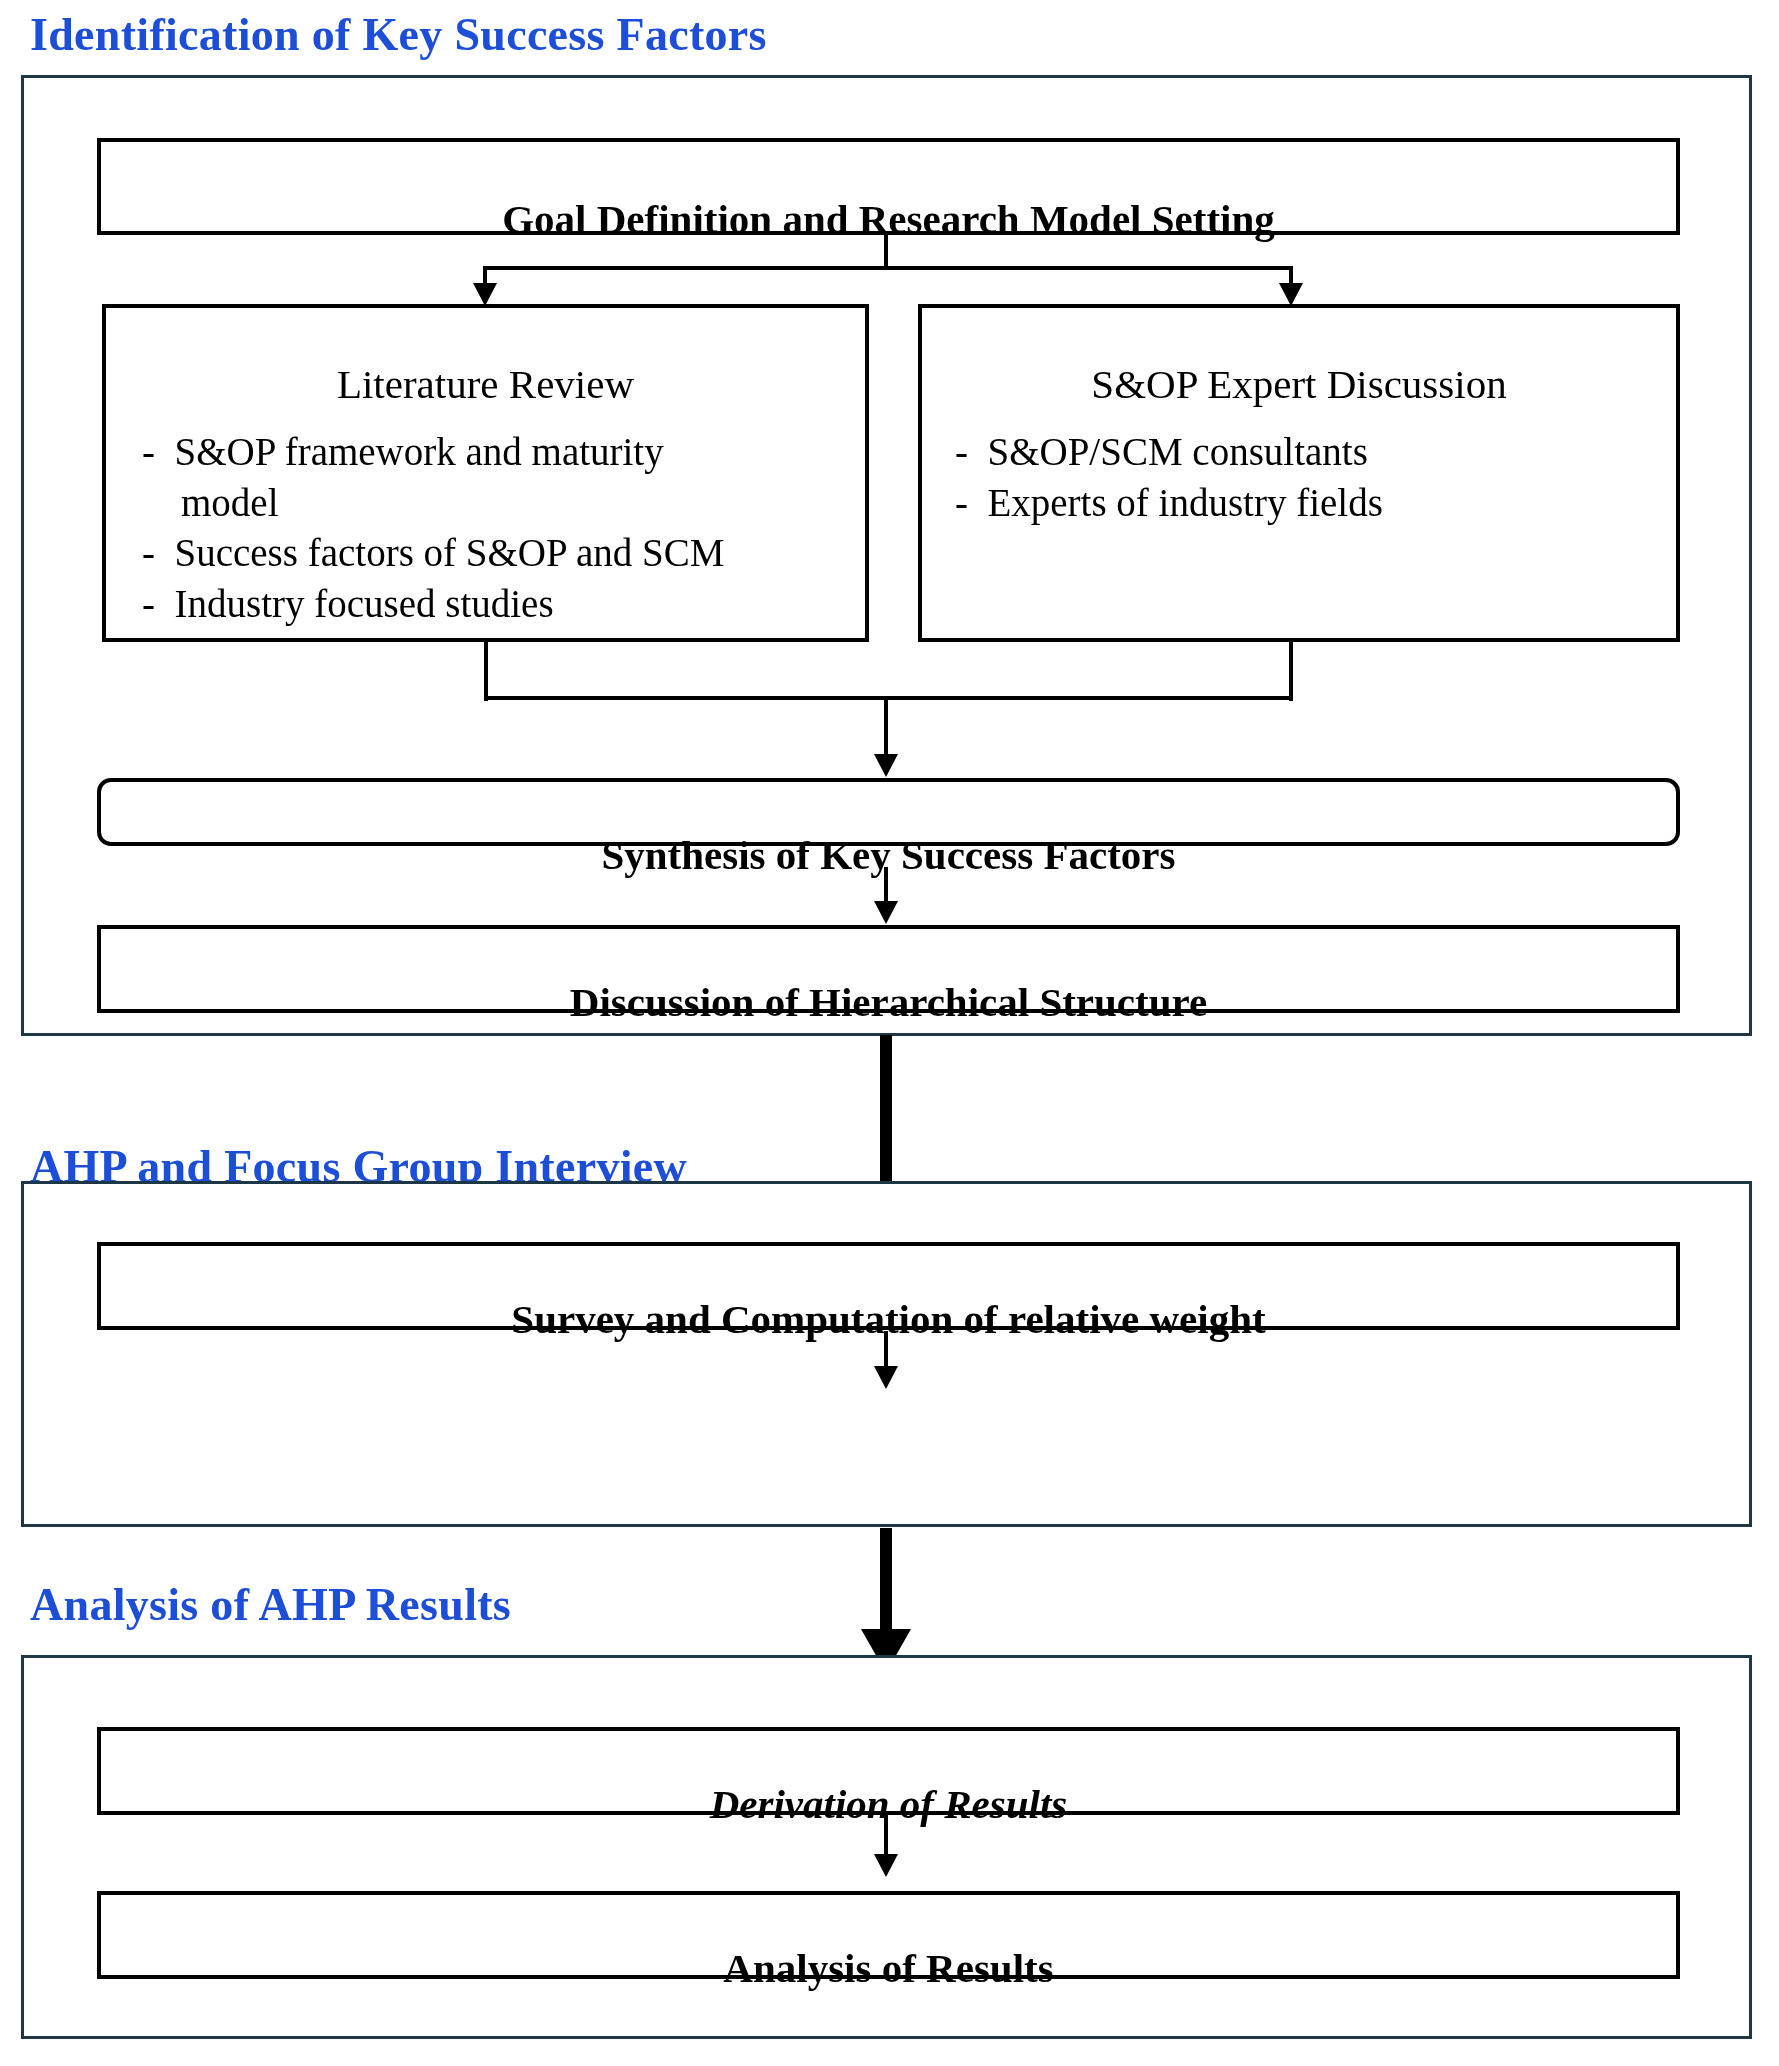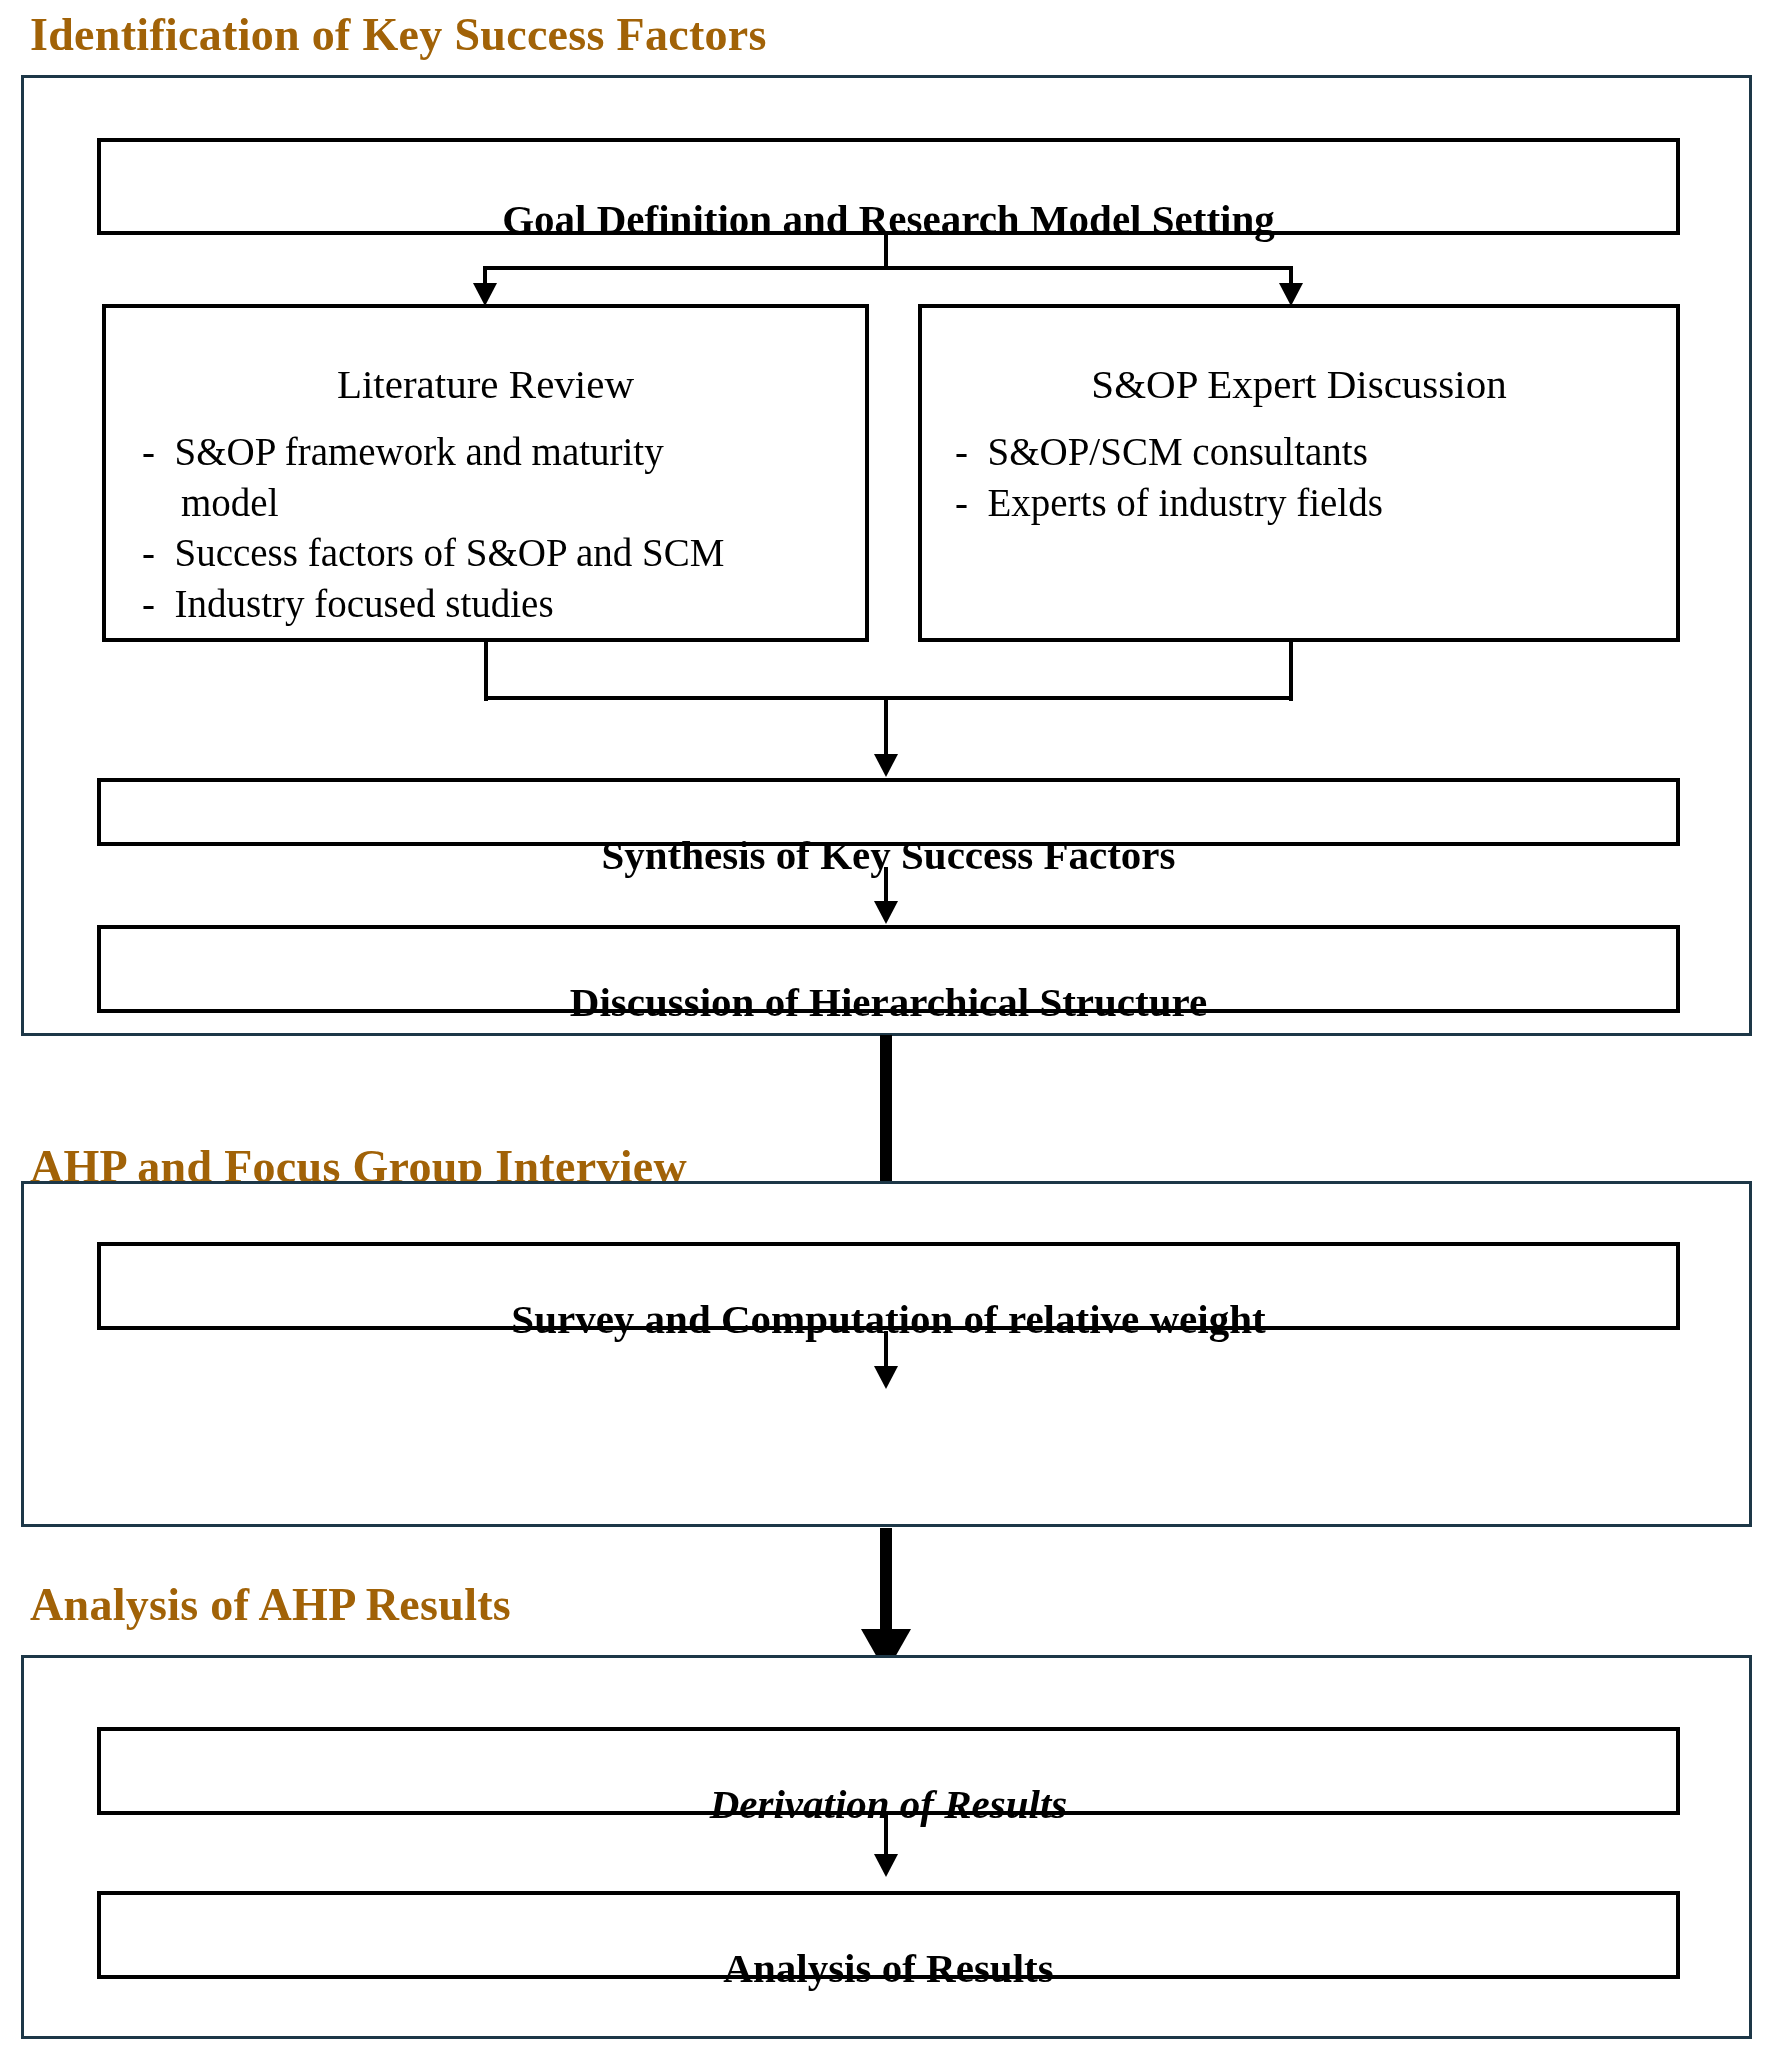--- a/index.html
+++ b/index.html
@@ -21,21 +21,21 @@
   }
 
   
   .section-title {
     position: absolute;
     font-size: 46px;
     font-weight: bold;
     line-height: 1;
     letter-spacing: 0.3px;
     white-space: nowrap;
-    color: #a16207;
+    color: #1d4ed8;
   }
 
   
   .stage {
     position: absolute;
     border: 3.5px solid #1d3747;
     background: #ffffff;
     box-sizing: border-box;
   }
 
@@ -128,21 +128,21 @@
       <div>-  Experts of industry fields</div>
     </div>
   </div>
 
   <div class="vline" style="left:484px; top:642px; width:4.1px; height:59px;"></div>
   <div class="vline" style="left:1289px; top:642px; width:4.1px; height:59px;"></div>
   <div class="hline" style="left:484px; top:696px; width:809px; height:4.1px;"></div>
   <div class="vline" style="left:884px; top:696px; width:4.1px; height:62px;"></div>
   <div class="arrowhead" style="left:874px; top:754px;"></div>
 
-  <div class="pbox" style="left:97px; top:778px; width:1583px; height:68px;">
+  <div class="pbox" style="left:97px; top:778px; width:1583px; height:68px;border-radius:14px;">
     <div class="pbox-title bold" style="top:21px;">Synthesis of Key Success Factors</div>
   </div>
 
   <div class="vline" style="left:884px; top:867px; width:4.1px; height:41px;"></div>
   <div class="arrowhead" style="left:874px; top:901px;"></div>
 
   <div class="pbox" style="left:97px; top:925px; width:1583px; height:88px;">
     <div class="pbox-title bold" style="top:21px;">Discussion of Hierarchical Structure</div>
   </div>
 

